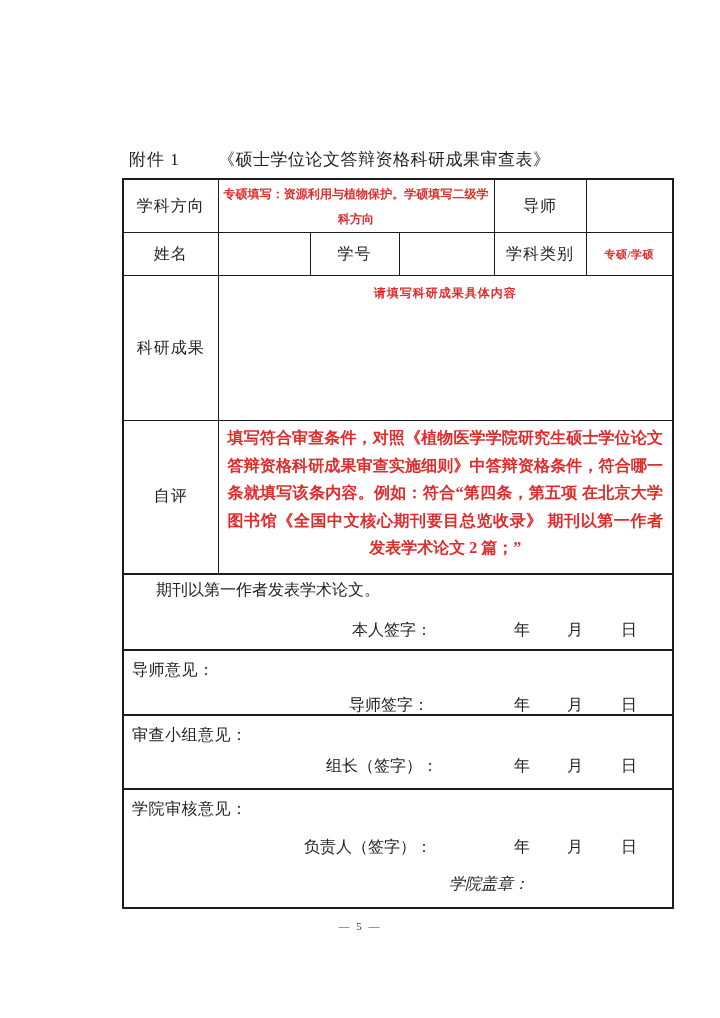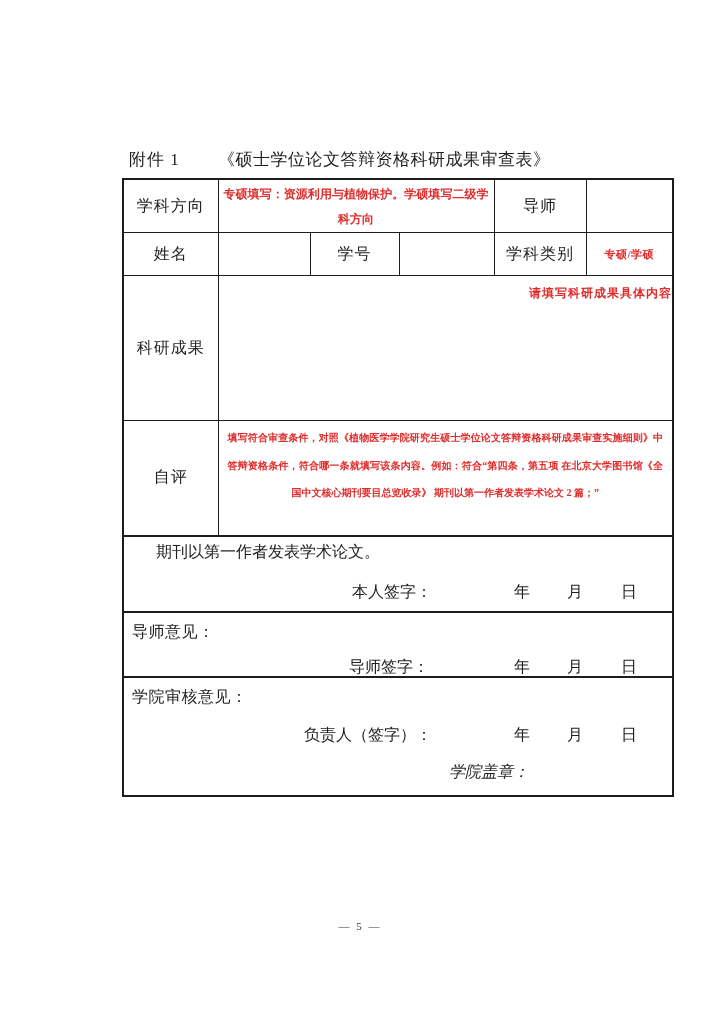--- a/index.html
+++ b/index.html
@@ -34,25 +34,25 @@
 
   .cat-hint { font-size: 11px; text-align: center; font-weight: 600; letter-spacing: 0.5px; }
 
   .direction-hint {
     font-size: 12px; font-weight: 600; line-height: 25px;
     padding: 2px 5px 0 5px;
     text-align: justify; text-align-last: center;
   }
   .achv-cell { vertical-align: top; }
   .achv-hint {
-    font-size: 12px; font-weight: 600; text-align: right; padding-top: 9px;
+    font-size: 12px; font-weight: 600; text-align: center; padding-top: 9px;
     letter-spacing: 1px;
   }
   .selfeval-hint {
-    font-size: 10px; font-weight: 600; line-height: 27.5px;
+    font-size: 16px; font-weight: 600; line-height: 27.5px;
     padding: 3px 9px 11px 9px;
     text-align: justify; text-align-last: center;
   }
 
   .sec-cell { vertical-align: top; font-size: 16px; }
   .sec-inner { position: relative; width: 100%; }
   .promise-line { margin-top: 6px; padding-left: 32px; line-height: 18px; }
   .opinion-line { margin-top: 10px; padding-left: 8px; line-height: 18px; letter-spacing: 0.5px; }
 
   .sig-row { position: relative; height: 18px; line-height: 18px; }
@@ -148,20 +148,33 @@
             <div class="sig-row sig-superv">
               <span class="sig-label">导师签字：</span>
               <span class="ymd-y">年</span>
               <span class="ymd-m">月</span>
               <span class="ymd-d">日</span>
             </div>
           </div>
         </td>
       </tr>
 
+      <tr style="height:74px" class="thick-bottom">
+        <td colspan="6" class="sec-cell">
+          <div class="sec-inner">
+            <div class="opinion-line">审查小组意见：</div>
+            <div class="sig-row sig-group">
+              <span class="sig-label">组长（签字）：</span>
+              <span class="ymd-y">年</span>
+              <span class="ymd-m">月</span>
+              <span class="ymd-d">日</span>
+            </div>
+          </div>
+        </td>
+      </tr>
 
       <tr style="height:119px">
         <td colspan="6" class="sec-cell">
           <div class="sec-inner">
             <div class="opinion-line">学院审核意见：</div>
             <div class="sig-row sig-head">
               <span class="sig-label">负责人（签字）：</span>
               <span class="ymd-y">年</span>
               <span class="ymd-m">月</span>
               <span class="ymd-d">日</span>

